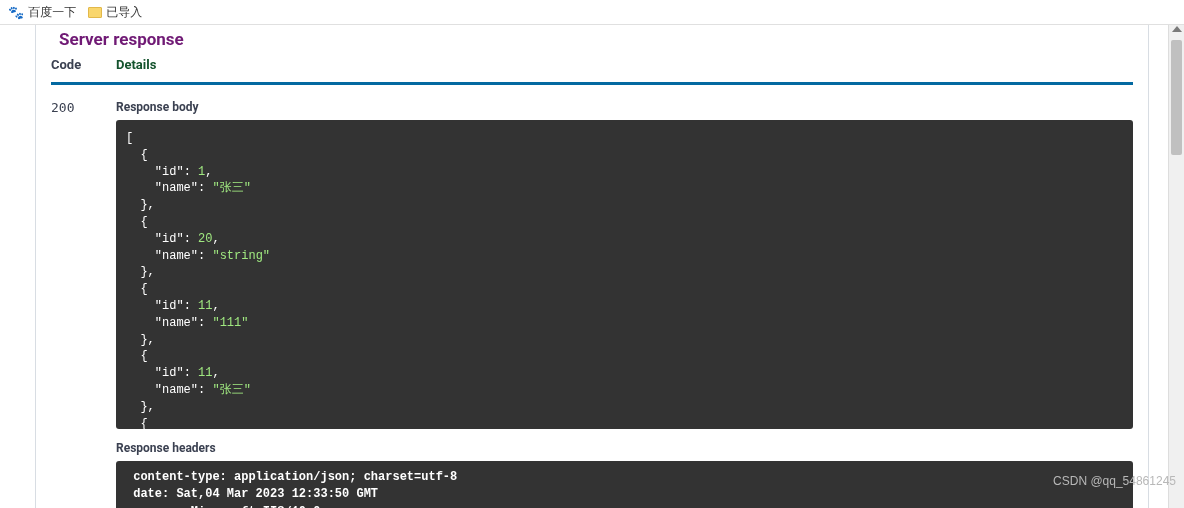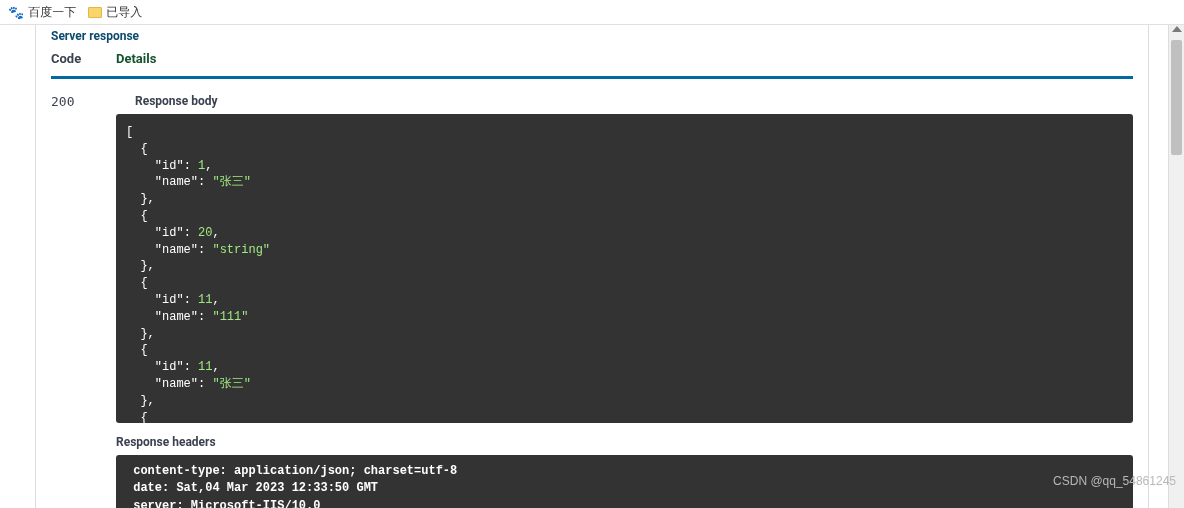--- a/index.html
+++ b/index.html
@@ -52,24 +52,25 @@
     }
     .content-wrapper {
       border: 1px solid #d8dde3;
       border-top: none;
       border-bottom: none;
       height: 100%;
       padding: 0 15px 15px;
       overflow-y: auto;
     }
     .section-title {
-      font-size: 12px;
-      font-weight: 700;
-      color: #0c4a6e;
+      font-size: 17px;
+      font-weight: 700;
+      color: #701a75;
       padding: 4px 0 8px;
+      margin-left: 8px;
     }
     .response-table {
       width: 100%;
     }
     .response-header-row {
       display: flex;
       padding-bottom: 10px;
       border-bottom: 3px solid #0369a1;
     }
     .col-code {
@@ -95,21 +96,20 @@
       font-family: monospace;
     }
     .details-col {
       flex: 1;
     }
     .body-label {
       font-size: 12px;
       font-weight: 700;
       color: #3b4151;
       margin-bottom: 6px;
-      margin-left: 19px;
     }
     .code-block-wrapper {
       position: relative;
     }
     .code-block {
       background: #333333;
       color: #fff;
       font-family: Consolas, "Courier New", monospace;
       font-size: 12px;
       padding: 10px;

